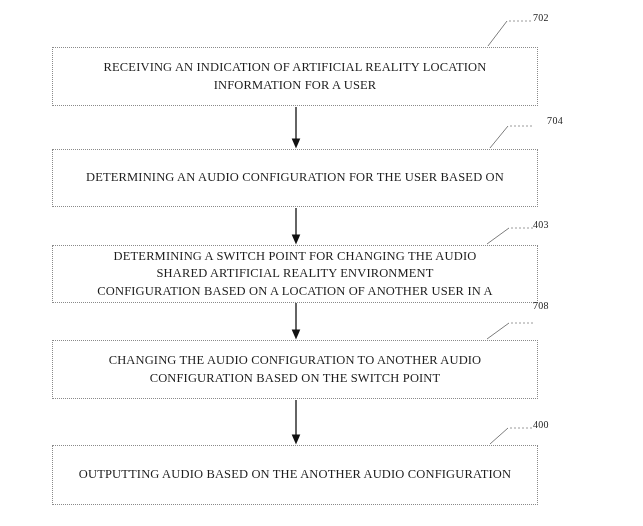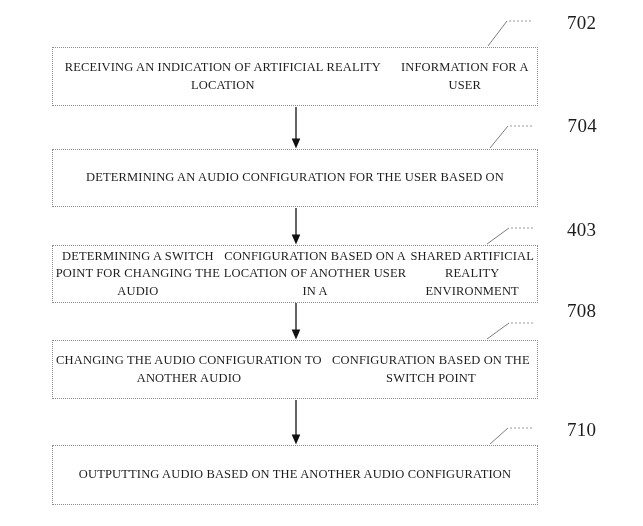--- a/index.html
+++ b/index.html
@@ -15,43 +15,42 @@
     font-family: "Liberation Serif", "DejaVu Serif", serif;
     overflow: hidden;
   }
   .step-box {
     position: absolute;
     left: 52px;
     width: 486px;
     box-sizing: border-box;
     border: 1px dotted var(--border, #8a8a8a);
     display: flex;
-    flex-direction: row;
+    flex-direction: column;
     justify-content: center;
     align-items: center;
     text-align: center;
     font-size: 12.5px;
     line-height: 17.5px;
     letter-spacing: 0.15px;
     color: var(--text, #1c1c1c);
     background: #ffffff;
   }
   .b1 { top: 47px;  height: 59px; }
   .b2 { top: 149px; height: 58px; }
   .b3 { top: 245px; height: 58px; }
   .b4 { top: 340px; height: 59px; }
   .b5 { top: 445px; height: 60px; }
   .ref-label {
     position: absolute;
     left: 533px;
     width: 30px;
-    font-size: 19px;
+    font-size: 10px;
     color: var(--text, #1c1c1c);
     letter-spacing: 0.3px;
-    margin-left: 34px;
   }
   .r1 { top: 12px; }
   .r2 { top: 115px; text-align: right; }
   .r3 { top: 219px; }
   .r4 { top: 300px; }
   .r5 { top: 419px; }
   svg.overlay {
     position: absolute;
     left: 0;
     top: 0;
@@ -85,36 +84,36 @@
 
   <div class="step-box b1">
       <div>RECEIVING AN INDICATION OF ARTIFICIAL REALITY LOCATION</div>
       <div>INFORMATION FOR A USER</div>
     </div>
   <div class="step-box b2">
       <div>DETERMINING AN AUDIO CONFIGURATION FOR THE USER BASED ON</div>
     </div>
   <div class="step-box b3">
       <div>DETERMINING A SWITCH POINT FOR CHANGING THE AUDIO</div>
+      <div>SHARED ARTIFICIAL REALITY ENVIRONMENT</div>
       <div>CONFIGURATION BASED ON A LOCATION OF ANOTHER USER IN A</div>
-      <div>SHARED ARTIFICIAL REALITY ENVIRONMENT</div>
     </div>
   <div class="step-box b4">
       <div>CHANGING THE AUDIO CONFIGURATION TO ANOTHER AUDIO</div>
       <div>CONFIGURATION BASED ON THE SWITCH POINT</div>
     </div>
   <div class="step-box b5">
       <div>OUTPUTTING AUDIO BASED ON THE ANOTHER AUDIO CONFIGURATION</div>
     </div>
 
   <div class="ref-label r1">702</div>
   <div class="ref-label r2">704</div>
   <div class="ref-label r3">403</div>
   <div class="ref-label r4">708</div>
-  <div class="ref-label r5">710</div>
+  <div class="ref-label r5">400</div>
 
   <svg class="overlay" width="643" height="526" viewBox="0 0 643 526">
 
     <g>
       <line class="arrow-line" x1="296" y1="107" x2="296" y2="140"></line>
       <polygon class="arrow-head" points="296,148.5 291.7,138.5 300.3,138.5"></polygon>
     </g>
     <g>
       <line class="arrow-line" x1="296" y1="208" x2="296" y2="236"></line>
       <polygon class="arrow-head" points="296,244.5 291.7,234.5 300.3,234.5"></polygon>

